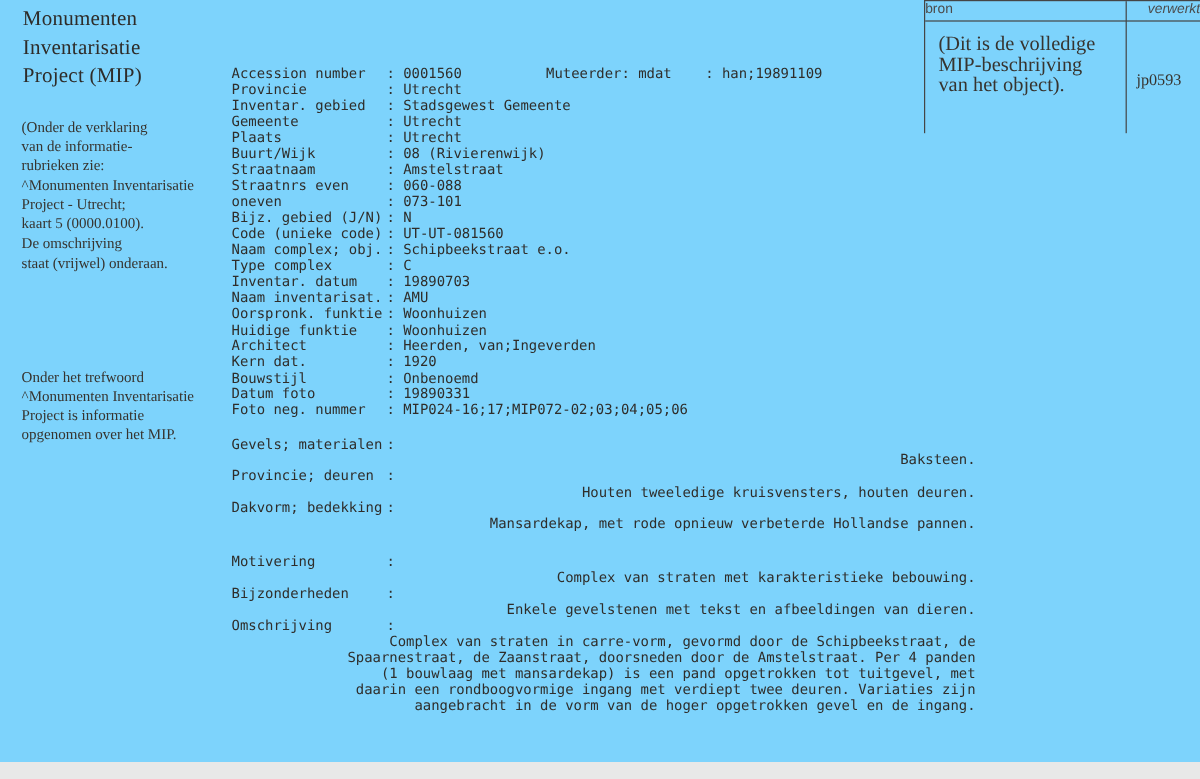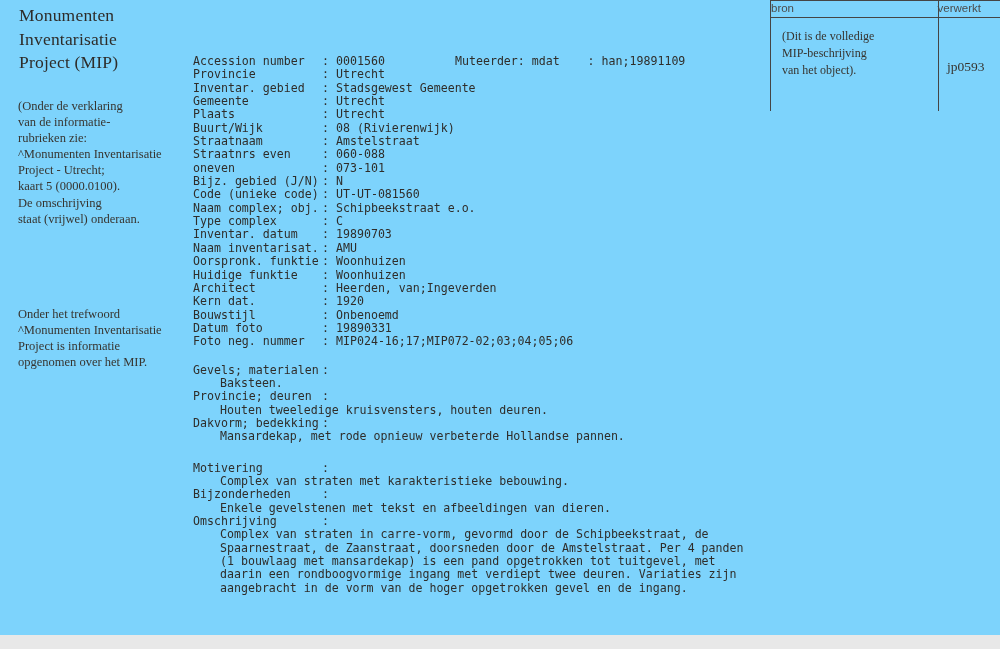--- a/index.html
+++ b/index.html
@@ -32,42 +32,42 @@
     font-family:"DejaVu Sans Mono", monospace;
     font-size:11.6px;line-height:13.35px;color:#2f2d2a;margin-top:48px;
   }
   .frow{display:flex;height:13.35px;position:relative;white-space:pre;}
   .flabel{display:inline-block;width:129px;flex:0 0 129px;}
   .fcolon{display:inline-block;width:14px;flex:0 0 14px;}
   .fvalue{white-space:pre;}
   .muteerder{position:absolute;left:262px;top:0;white-space:pre;}
   .gap1{height:15px;}
   .gap2{height:18px;}
-  .sec-line{height:13.35px;padding-left:27px;white-space:pre;}
+  .sec-line{height:13.35px;padding-left:27px;white-space:pre;text-align:right;}
   
   .srcbox{
     position:absolute;left:770px;top:0;width:230px;height:111px;
     border-left:1.5px solid #454545;
     border-top:1.5px solid #454545;
     box-sizing:border-box;
   }
   .srcbox .vdiv{
     position:absolute;left:166.5px;top:0;width:1.5px;height:109.5px;
     background:#454545;
   }
   .src-header{
     display:flex;height:16px;border-bottom:1.5px solid #454545;
     font-family:"Liberation Sans", sans-serif;
     font-size:11.5px;color:#4c4c4c;line-height:15px;
   }
   .src-header .h1{width:166.5px;text-align:left;}
-  .src-header .h2{flex:1;text-align:left;}
+  .src-header .h2{flex:1;text-align:right;font-style:italic;}
   .src-body{
     position:absolute;left:11px;top:27px;width:150px;
-    font-size:12px;line-height:17px;color:#37342f;
+    font-size:17px;line-height:17px;color:#37342f;
   }
   .src-verwerkt{
     position:absolute;left:176px;top:58px;
     font-size:13.5px;color:#37342f;
   }
 </style>
 </head>
 <body>
 
 <div class="page">

